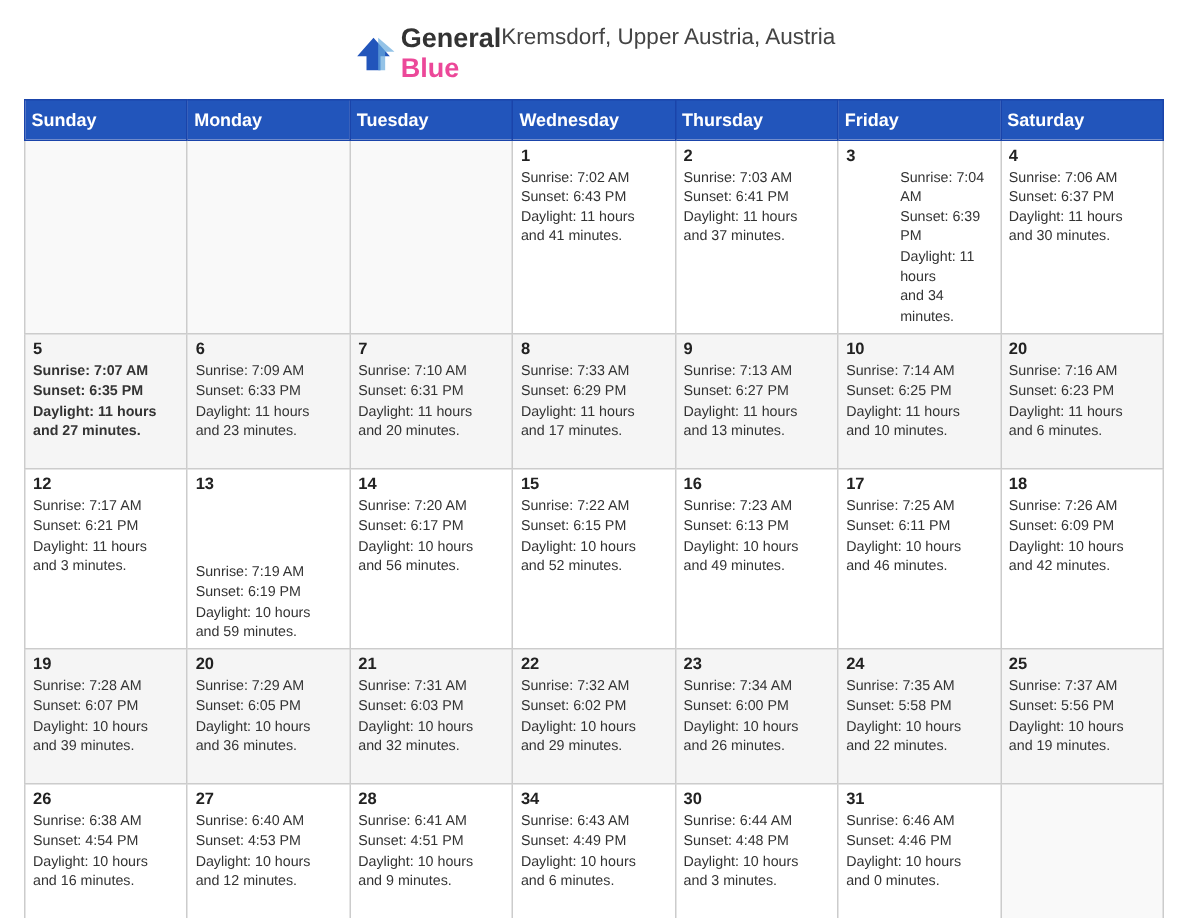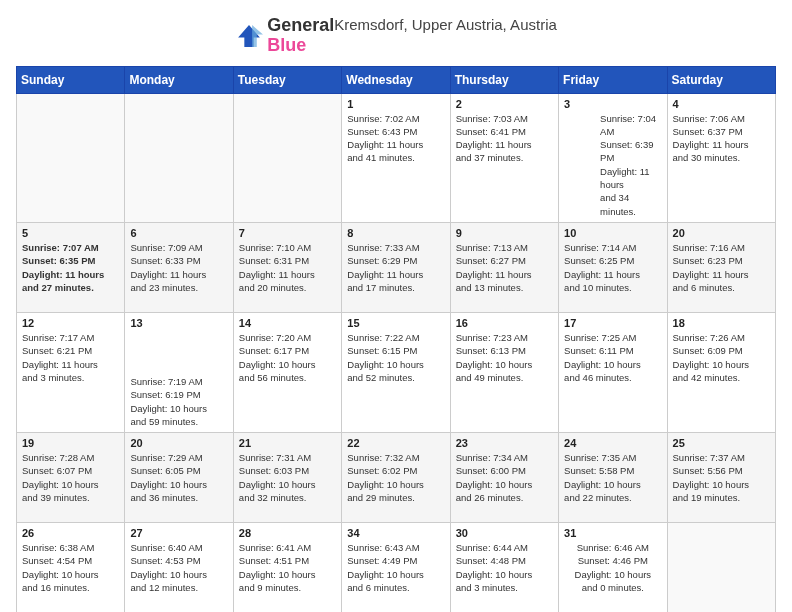--- a/index.html
+++ b/index.html
@@ -334,21 +334,21 @@
         </td>
         <td>
           <span class="day-number">30</span>
           <div class="cell-info" style="white-space: pre-line;">Sunrise: 6:44 AM
 Sunset: 4:48 PM
 Daylight: 10 hours
 and 3 minutes.</div>
         </td>
         <td>
           <span class="day-number">31</span>
-          <div class="cell-info" style="white-space: pre-line; text-align: center;">Sunrise: 6:46 AM
+          <div class="cell-info" style="white-space: pre-line;">Sunrise: 6:46 AM
 Sunset: 4:46 PM
 Daylight: 10 hours
 and 0 minutes.</div>
         </td>
         <td class="empty-cell"></td>
       </tr>
     </tbody>
 </table>
 
 </body></html>

